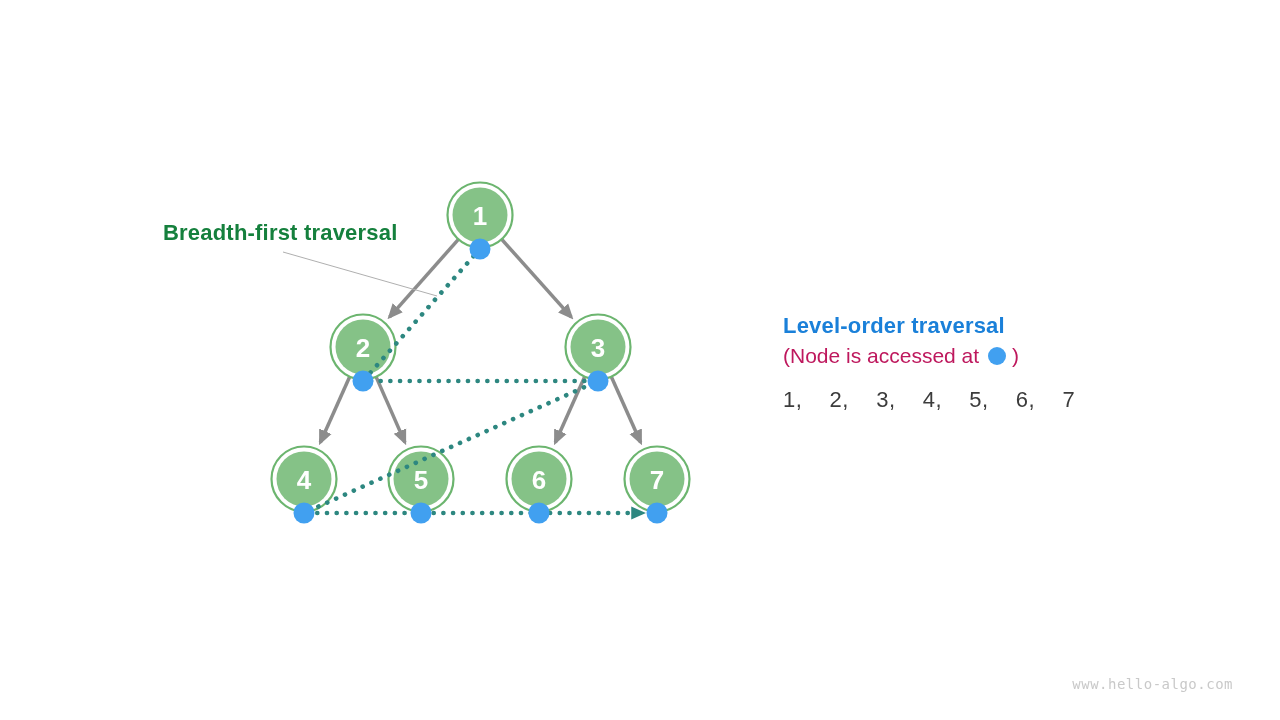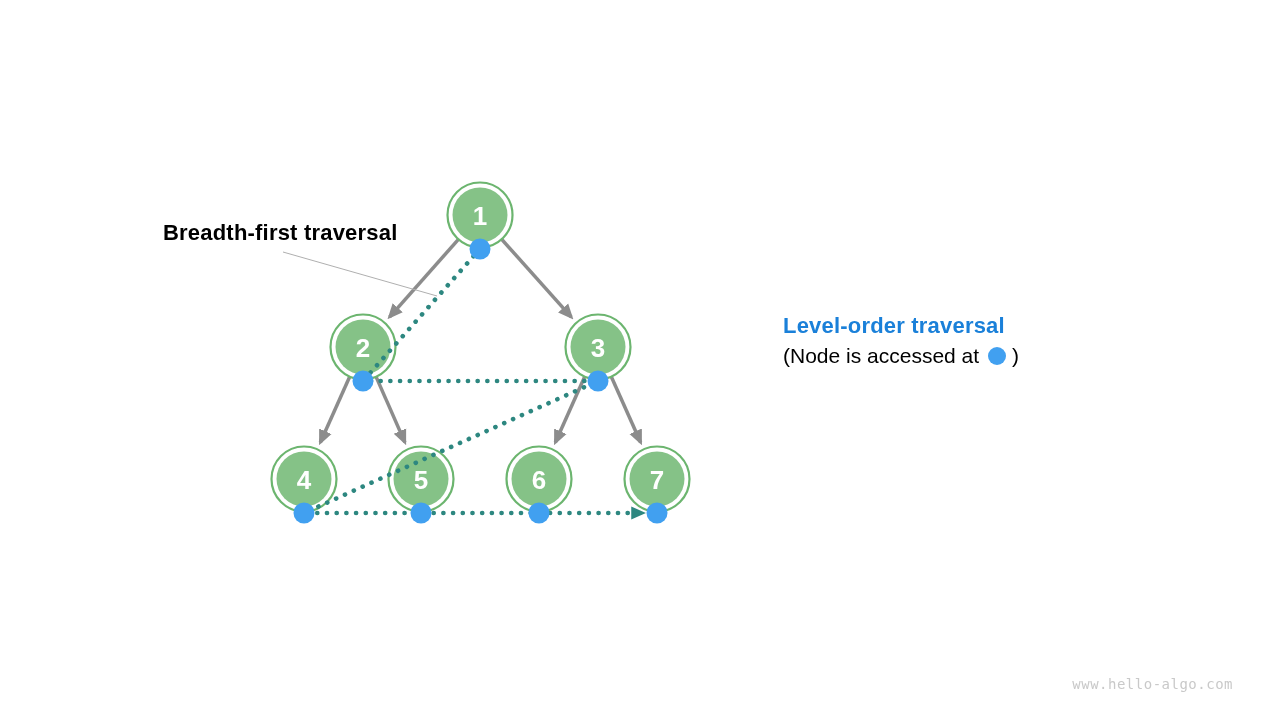--- a/index.html
+++ b/index.html
@@ -100,26 +100,27 @@
       <polyline points="480,249 363,381 598,381 304,513 643,513" fill="none" stroke="#2D8780" stroke-width="4.6" stroke-dasharray="0.1 9.6" stroke-linecap="round" stroke-linejoin="round" marker-end="url(#arrow-teal)"></polyline>
       <circle cx="480" cy="249" r="10.5" fill="#41A0F0"></circle>
       <circle cx="363" cy="381" r="10.5" fill="#41A0F0"></circle>
       <circle cx="598" cy="381" r="10.5" fill="#41A0F0"></circle>
       <circle cx="304" cy="513" r="10.5" fill="#41A0F0"></circle>
       <circle cx="421" cy="513" r="10.5" fill="#41A0F0"></circle>
       <circle cx="539" cy="513" r="10.5" fill="#41A0F0"></circle>
       <circle cx="657" cy="513" r="10.5" fill="#41A0F0"></circle>
     </svg>
 
-  <div class="left-title" style="color: #000000;">Breadth-first traversal</div>
+  <div class="left-title" style="color: #15803d;">Breadth-first traversal</div>
 
   <div class="legend-title" style="color: rgb(26, 128, 217);">Level-order traversal</div>
 
-  <div class="legend-note" style="color: #000000; justify-content: flex-end;">
+  <div class="legend-note" style="color: #be185d; justify-content: flex-end;">
     <span>(Node is accessed at</span>
     <span class="legend-dot" style="background: rgb(65, 160, 240);"></span>
     <span>)</span>
   </div>
 
+  <div class="sequence" style="color: rgb(60, 60, 60);">1,  2,  3,  4,  5,  6,  7</div>
 
   <div class="watermark" style="color: rgb(201, 201, 201);">www.hello-algo.com</div>
 
 </div>
 
 </body></html>

